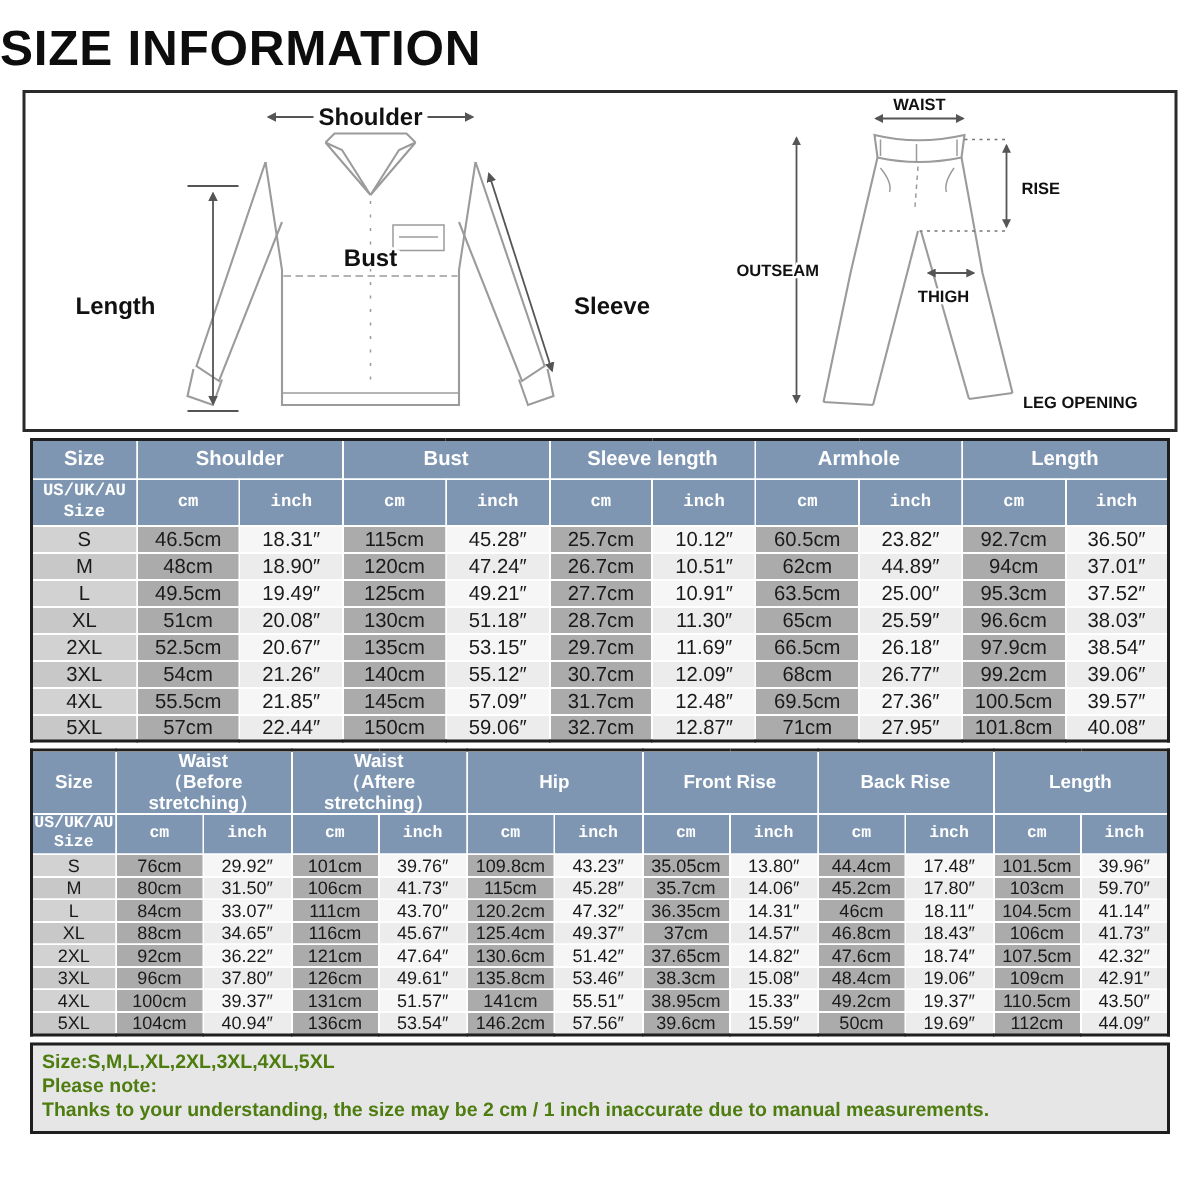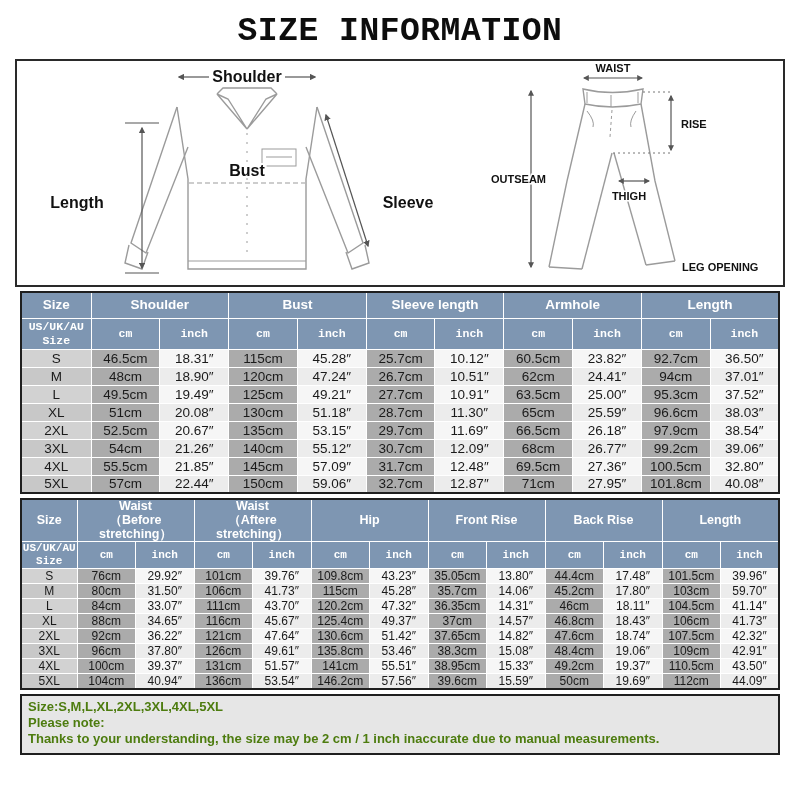--- a/index.html
+++ b/index.html
@@ -14,22 +14,22 @@
     --line-art:#9B9B9B;
   }
   *{box-sizing:border-box;margin:0;padding:0}
   html,body{background:#fff}
   body{
     width:800px;height:800px;overflow:hidden;
     font-family:"Liberation Sans",sans-serif;color:#1a1a1a;
   }
   .page{width:800px}
   .title{
-    text-align:center;font-size:33px;font-weight:800;letter-spacing:.5px;
-    color:#0d0d0d;padding:13px 0 9px 0;font-family:Liberation Mono, monospace;
+    text-align:left;font-size:33px;font-weight:800;letter-spacing:.5px;
+    color:#0d0d0d;padding:13px 0 9px 0;
   }
   .diagram-box{
     margin:0 15px;height:228px;border:2px solid #2a2a2a;background:#fff;
     display:flex;align-items:center;justify-content:space-between;
   }
   .diagram-box svg{display:block}
   table{
     border-collapse:collapse;table-layout:fixed;width:760px;
     margin:4px auto 0 auto;border:2px solid var(--tbl-border);
   }
@@ -213,21 +213,21 @@
         </tr>
         <tr>
           <td class="size-cell">M</td>
           <td class="cm-cell">48cm</td>
           <td class="inch-cell">18.90″</td>
           <td class="cm-cell">120cm</td>
           <td class="inch-cell">47.24″</td>
           <td class="cm-cell">26.7cm</td>
           <td class="inch-cell">10.51″</td>
           <td class="cm-cell">62cm</td>
-          <td class="inch-cell">24.41″</td>
+          <td class="inch-cell">44.89″</td>
           <td class="cm-cell">94cm</td>
           <td class="inch-cell">37.01″</td>
         </tr>
         <tr>
           <td class="size-cell">L</td>
           <td class="cm-cell">49.5cm</td>
           <td class="inch-cell">19.49″</td>
           <td class="cm-cell">125cm</td>
           <td class="inch-cell">49.21″</td>
           <td class="cm-cell">27.7cm</td>
@@ -280,21 +280,21 @@
           <td class="size-cell">4XL</td>
           <td class="cm-cell">55.5cm</td>
           <td class="inch-cell">21.85″</td>
           <td class="cm-cell">145cm</td>
           <td class="inch-cell">57.09″</td>
           <td class="cm-cell">31.7cm</td>
           <td class="inch-cell">12.48″</td>
           <td class="cm-cell">69.5cm</td>
           <td class="inch-cell">27.36″</td>
           <td class="cm-cell">100.5cm</td>
-          <td class="inch-cell">32.80″</td>
+          <td class="inch-cell">39.57″</td>
         </tr>
         <tr>
           <td class="size-cell">5XL</td>
           <td class="cm-cell">57cm</td>
           <td class="inch-cell">22.44″</td>
           <td class="cm-cell">150cm</td>
           <td class="inch-cell">59.06″</td>
           <td class="cm-cell">32.7cm</td>
           <td class="inch-cell">12.87″</td>
           <td class="cm-cell">71cm</td>

